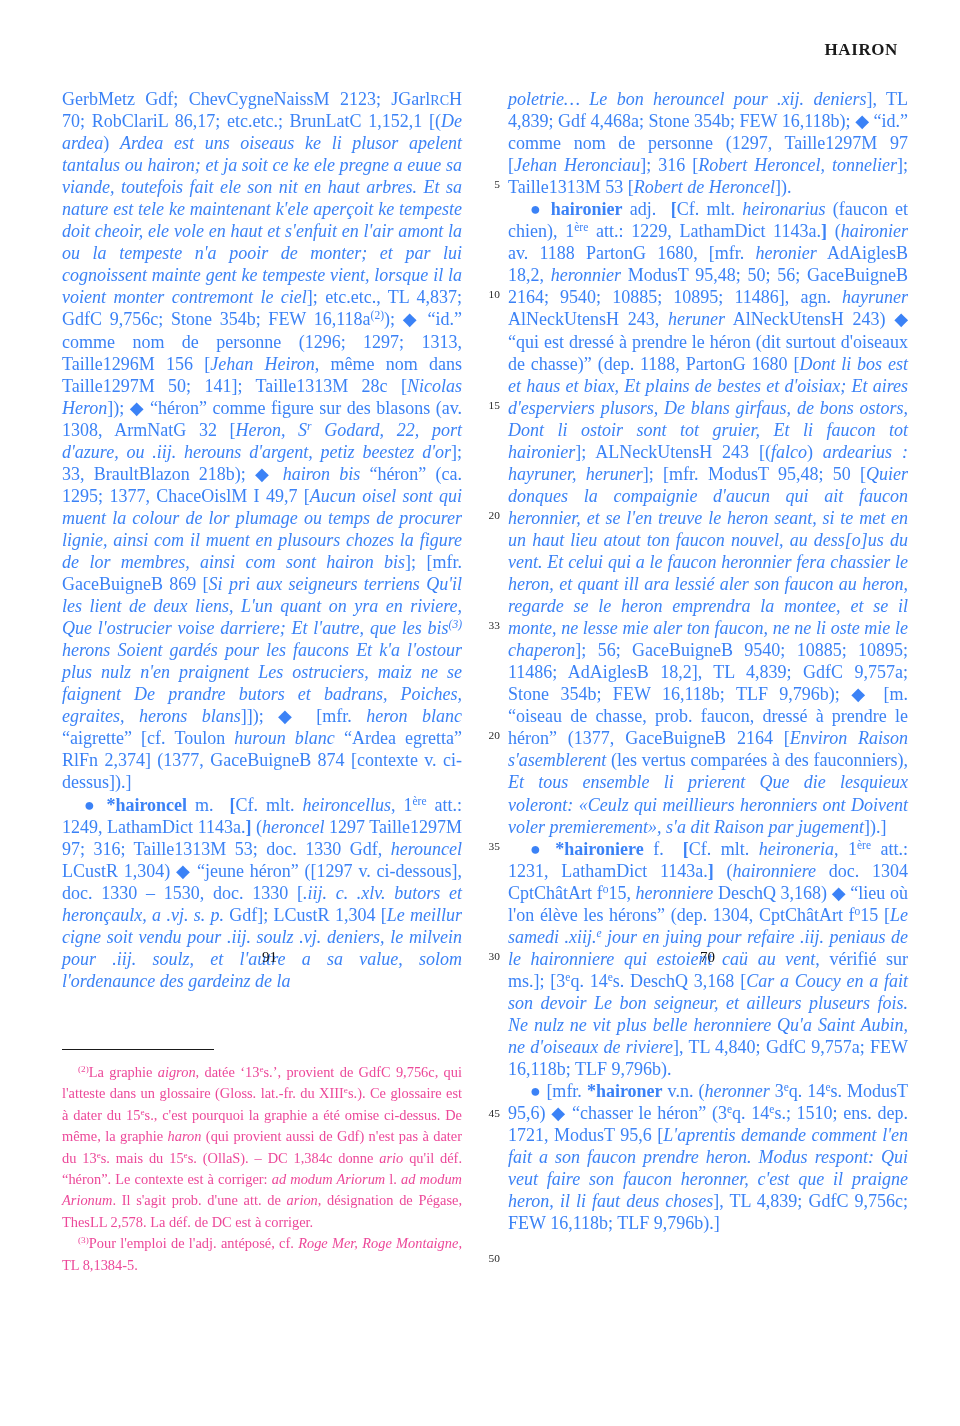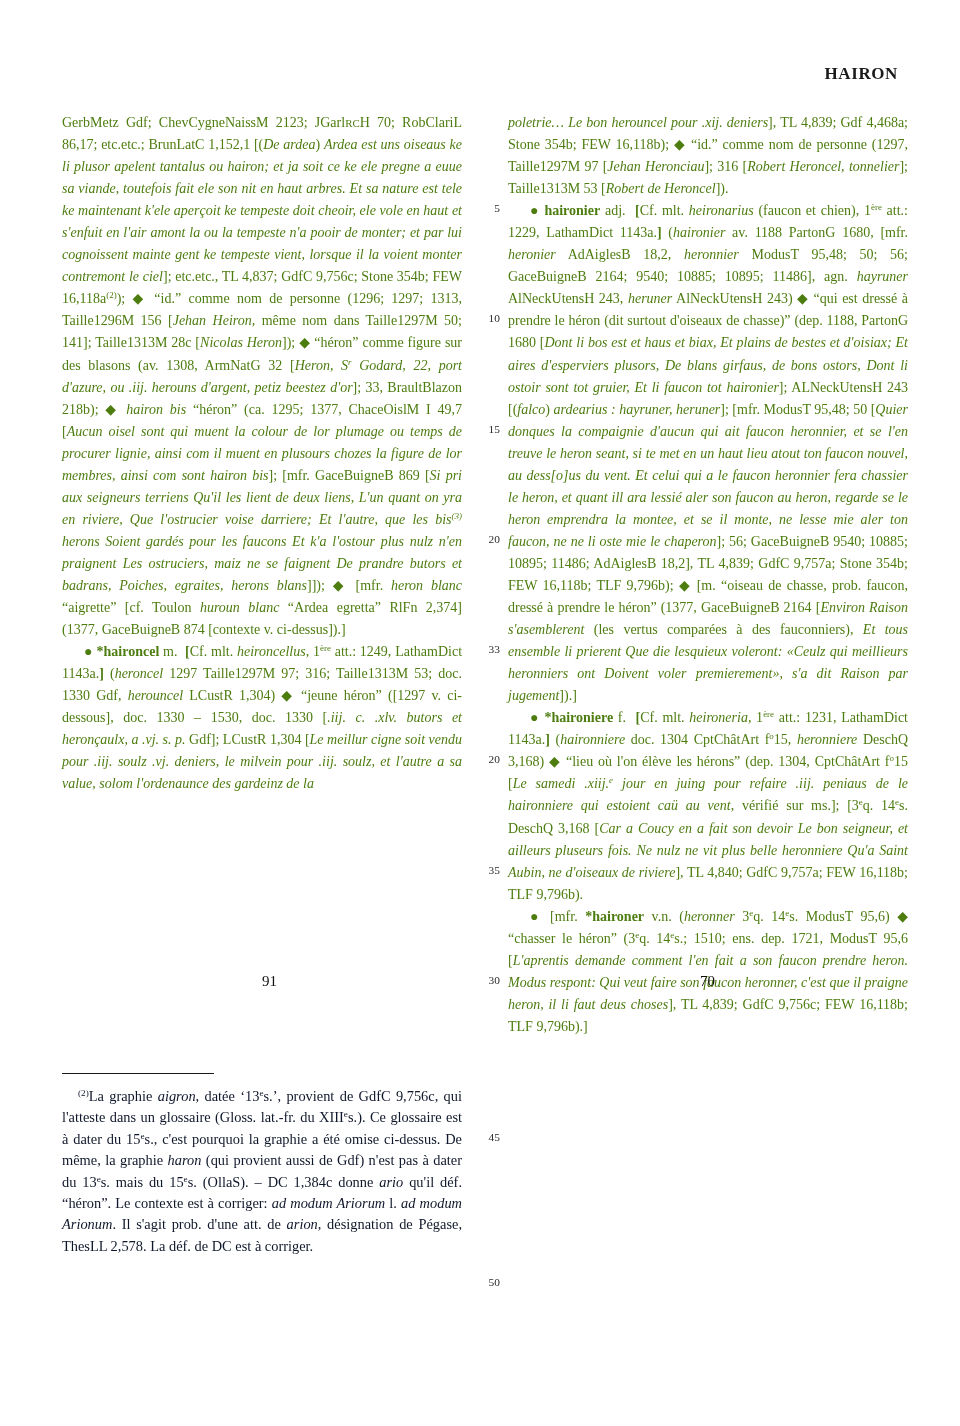--- a/index.html
+++ b/index.html
@@ -14,45 +14,44 @@
     position: relative;
     font-family: "Liberation Serif", "DejaVu Serif", serif;
     color: #000000;
     overflow: hidden;
   }
   .page {
     position: absolute;
     inset: 0;
     width: 960px;
     height: 1012px;
-    margin-top: 24px;
   }
 
   
   .running-head {
     position: absolute;
     top: 40px;
     right: 62px;
     font-family: "Liberation Serif", "DejaVu Serif", serif;
     font-weight: bold;
     font-size: 17px;
     letter-spacing: 0.6px;
     color: #1a1a1a;
   }
 
   
   .col {
     position: absolute;
     top: 88px;
     width: 400px;
-    font-size: 14px;
+    font-size: 18px;
     line-height: 22.05px;
     text-align: justify;
     text-justify: inter-word;
-    color: #4d7c0f;
+    color: #3b82f6;
     -webkit-font-smoothing: none;
   }
   .col-left  { left: 62px; }
   .col-right { left: 508px; font-family: Liberation Serif, serif; }
 
   .col p {
     margin: 0;
   }
 
   
@@ -65,21 +64,21 @@
     border-top: 1.6px solid #1a1a1a;
   }
   .footnotes {
     position: absolute;
     left: 62px;
     top: 1062px;
     width: 400px;
     font-size: 14.4px;
     line-height: 21.4px;
     text-align: justify;
-    color: #0f172a;
+    color: #ec4899;
   }
   .footnotes p { margin: 0; }
   .fn-ind { text-indent: 16px; }
 
   
   .linenums {
     position: absolute;
     left: 470px;
     top: 88px;
     width: 30px;
@@ -123,20 +122,21 @@
   <div class="running-head">HAIRON</div>
 
   <div class="col col-left">
     <p class="para-body">GerbMetz Gdf; ChevCygneNaissM 2123; JGarl<span class="sup" style="font-size:0.78em;vertical-align:0">RC</span>H 70; RobClariL 86,17; etc.etc.; BrunLatC 1,152,1 [(<i>De ardea</i>) <i>Ardea est uns oiseaus ke li plusor apelent tantalus ou hairon; et ja soit ce ke ele pregne a euue sa viande, toutefois fait ele son nit en haut arbres. Et sa nature est tele ke maintenant k'ele aperçoit ke tempeste doit cheoir, ele vole en haut et s'enfuit en l'air amont la ou la tempeste n'a pooir de monter; et par lui cognoissent mainte gent ke tempeste vient, lorsque il la voient monter contremont le ciel</i>]; etc.etc., TL 4,837; GdfC 9,756c; Stone 354b; FEW 16,118a<span class="sup">(2)</span>); ◆ “id.” comme nom de personne (1296; 1297; 1313, Taille1296M 156 [<i>Jehan Heiron</i>, même nom dans Taille1297M 50; 141]; Taille1313M 28c [<i>Nicolas Heron</i>]); ◆ “héron” comme figure sur des blasons (av. 1308, ArmNatG 32 [<i>Heron, S<span class="sup">r</span> Godard, 22, port d'azure, ou .iij. herouns d'argent, petiz beestez d'or</i>]; 33, BraultBlazon 218b); ◆ <i>hairon bis</i> “héron” (ca. 1295; 1377, ChaceOislM I 49,7 [<i>Aucun oisel sont qui muent la colour de lor plumage ou temps de procurer lignie, ainsi com il muent en plusours chozes la figure de lor membres, ainsi com sont hairon bis</i>]; [mfr. GaceBuigneB 869 [<i>Si pri aux seigneurs terriens Qu'il les lient de deux liens, L'un quant on yra en riviere, Que l'ostrucier voise darriere; Et l'autre, que les bis<span class="sup">(3)</span> herons Soient gardés pour les faucons Et k'a l'ostour plus nulz n'en praignent Les ostruciers, maiz ne se faignent De prandre butors et badrans, Poiches, egraites, herons blans</i>]]); ◆ [mfr. <i>heron blanc</i> “aigrette” [cf. Toulon <i>huroun blanc</i> “Ardea egretta” RlFn 2,374] (1377, GaceBuigneB 874 [contexte v. ci-dessus]).]</p>
     <p class="para-ind">● <b>*haironcel</b> m. &nbsp;<b>[</b>Cf. mlt. <i>heironcellus</i>, 1<span class="sup">ère</span> att.: 1249, LathamDict 1143a.<b>]</b> (<i>heroncel</i> 1297 Taille1297M 97; 316; Taille1313M 53; doc. 1330 Gdf, <i>herouncel</i> LCustR 1,304) ◆ “jeune héron” ([1297 v. ci-dessous], doc. 1330 – 1530, doc. 1330 [<i>.iij. c. .xlv. butors et heronçaulx, a .vj. s. p.</i> Gdf]; LCustR 1,304 [<i>Le meillur cigne soit vendu pour .iij. soulz .vj. deniers, le milvein pour .iij. soulz, et l'autre a sa value, solom l'ordenaunce des gardeinz de la</i></p>
   </div>
 
   <div class="footnote-rule"></div>
   <div class="footnotes">
     <p class="fn-ind"><span class="sup">(2)</span>La graphie <i>aigron</i>, datée ‘13<span class="sup">e</span>s.’, provient de GdfC 9,756c, qui l'atteste dans un glossaire (Gloss. lat.-fr. du XIII<span class="sup">e</span>s.). Ce glossaire est à dater du 15<span class="sup">e</span>s., c'est pourquoi la graphie a été omise ci-dessus. De même, la graphie <i>haron</i> (qui provient aussi de Gdf) n'est pas à dater du 13<span class="sup">e</span>s. mais du 15<span class="sup">e</span>s. (OllaS). – DC 1,384c donne <i>ario</i> qu'il déf. “héron”. Le contexte est à corriger: <i>ad modum Ariorum</i> l. <i>ad modum Arionum</i>. Il s'agit prob. d'une att. de <i>arion</i>, désignation de Pégase, ThesLL 2,578. La déf. de DC est à corriger.</p>
+    <p class="fn-ind"><span class="sup">(3)</span>Pour l'emploi de l'adj. antéposé, cf. <i>Roge Mer, Roge Montaigne</i>, TL 8,1384-5.</p>
   </div>
 
   <div class="col col-right">
     <p class="para-body"><i>poletrie… Le bon herouncel pour .xij. deniers</i>], TL 4,839; Gdf 4,468a; Stone 354b; FEW 16,118b); ◆ “id.” comme nom de personne (1297, Taille1297M 97 [<i>Jehan Heronciau</i>]; 316 [<i>Robert Heroncel, tonnelier</i>]; Taille1313M 53 [<i>Robert de Heroncel</i>]).</p>
     <p class="para-ind">● <b>haironier</b> adj. &nbsp;<b>[</b>Cf. mlt. <i>heironarius</i> (faucon et chien), 1<span class="sup">ère</span> att.: 1229, LathamDict 1143a.<b>]</b> (<i>haironier</i> av. 1188 PartonG 1680, [mfr. <i>heronier</i> AdAiglesB 18,2, <i>heronnier</i> ModusT 95,48; 50; 56; GaceBuigneB 2164; 9540; 10885; 10895; 11486], agn. <i>hayruner</i> AlNeckUtensH 243, <i>heruner</i> AlNeckUtensH 243) ◆ “qui est dressé à prendre le héron (dit surtout d'oiseaux de chasse)” (dep. 1188, PartonG 1680 [<i>Dont li bos est et haus et biax, Et plains de bestes et d'oisiax; Et aires d'esperviers plusors, De blans girfaus, de bons ostors, Dont li ostoir sont tot gruier, Et li faucon tot haironier</i>]; ALNeckUtensH 243 [(<i>falco</i>) <i>ardearius : hayruner, heruner</i>]; [mfr. ModusT 95,48; 50 [<i>Quier donques la compaignie d'aucun qui ait faucon heronnier, et se l'en treuve le heron seant, si te met en un haut lieu atout ton faucon nouvel, au dess[o]us du vent. Et celui qui a le faucon heronnier fera chassier le heron, et quant ill ara lessié aler son faucon au heron, regarde se le heron emprendra la montee, et se il monte, ne lesse mie aler ton faucon, ne ne li oste mie le chaperon</i>]; 56; GaceBuigneB 9540; 10885; 10895; 11486; AdAiglesB 18,2], TL 4,839; GdfC 9,757a; Stone 354b; FEW 16,118b; TLF 9,796b); ◆ [m. “oiseau de chasse, prob. faucon, dressé à prendre le héron” (1377, GaceBuigneB 2164 [<i>Environ Raison s'asemblerent</i> (les vertus comparées à des fauconniers), <i>Et tous ensemble li prierent Que die lesquieux voleront: «Ceulz qui meillieurs heronniers ont Doivent voler premierement», s'a dit Raison par jugement</i>]).]</p>
     <p class="para-ind">● <b>*haironiere</b> f. &nbsp;<b>[</b>Cf. mlt. <i>heironeria</i>, 1<span class="sup">ère</span> att.: 1231, LathamDict 1143a.<b>]</b> (<i>haironniere</i> doc. 1304 CptChâtArt f<span class="sup">o</span>15, <i>heronniere</i> DeschQ 3,168) ◆ “lieu où l'on élève les hérons” (dep. 1304, CptChâtArt f<span class="sup">o</span>15 [<i>Le samedi .xiij.<span class="sup">e</span> jour en juing pour refaire .iij. peniaus de le haironniere qui estoient caü au vent</i>, vérifié sur ms.]; [3<span class="sup">e</span>q. 14<span class="sup">e</span>s. DeschQ 3,168 [<i>Car a Coucy en a fait son devoir Le bon seigneur, et ailleurs pluseurs fois. Ne nulz ne vit plus belle heronniere Qu'a Saint Aubin, ne d'oiseaux de riviere</i>], TL 4,840; GdfC 9,757a; FEW 16,118b; TLF 9,796b).</p>
     <p class="para-ind">● [mfr. <b>*haironer</b> v.n. (<i>heronner</i> 3<span class="sup">e</span>q. 14<span class="sup">e</span>s. ModusT 95,6) ◆ “chasser le héron” (3<span class="sup">e</span>q. 14<span class="sup">e</span>s.; 1510; ens. dep. 1721, ModusT 95,6 [<i>L'aprentis demande comment l'en fait a son faucon prendre heron. Modus respont: Qui veut faire son faucon heronner, c'est que il praigne heron, il li faut deus choses</i>], TL 4,839; GdfC 9,756c; FEW 16,118b; TLF 9,796b).]</p>
   </div>
 
   <div class="linenums">

